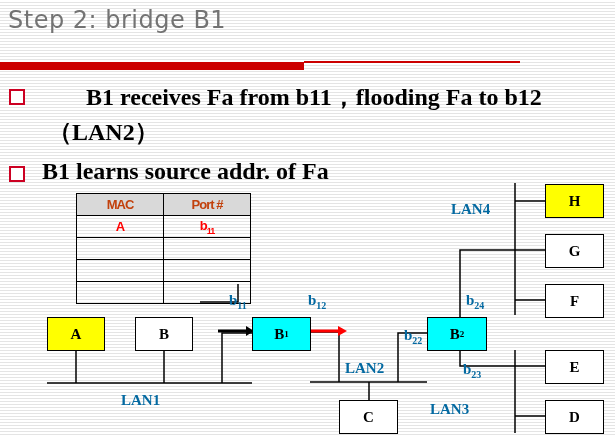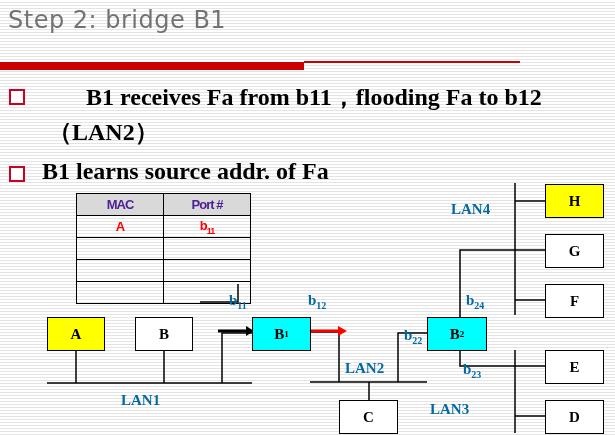--- a/index.html
+++ b/index.html
@@ -24,21 +24,21 @@
     color:#000; white-space:nowrap;
   }
   table.mac {
     position:absolute; left:76px; top:193px; border-collapse:collapse;
     font-family:"Liberation Sans", sans-serif;
   }
   table.mac td, table.mac th {
     border:1px solid #000; width:86px; height:21px; padding:0; text-align:center;
     font-size:13px; font-weight:bold; letter-spacing:-1px;
   }
-  table.mac th { background:#d9d9d9; color:#4c1d95;margin-top:18px; }
+  table.mac th { background:#d9d9d9; color:#c2410c;margin-top:18px; }
   table.mac td { color:#ff0000; background:transparent; }
   table.mac sub { font-size:9px; }
   .node {
     position:absolute; box-sizing:border-box; border:1.5px solid #000;
     display:flex; align-items:center; justify-content:center;
     font-family:"Liberation Serif", serif; font-weight:bold; font-size:15px; color:#000;
   }
   .lbl {
     position:absolute; font-family:"Liberation Serif", serif; font-weight:bold;
     font-size:15px; color:#0369a1; white-space:nowrap;

